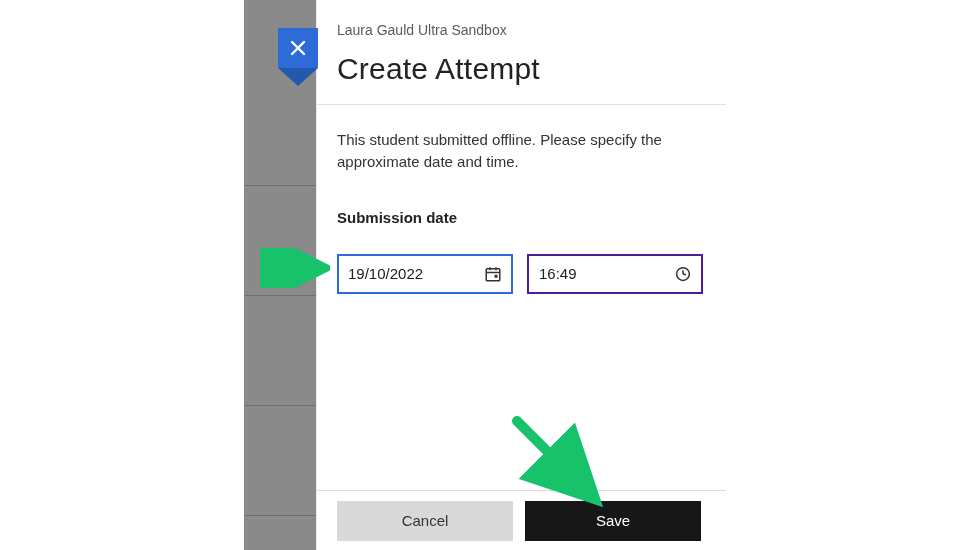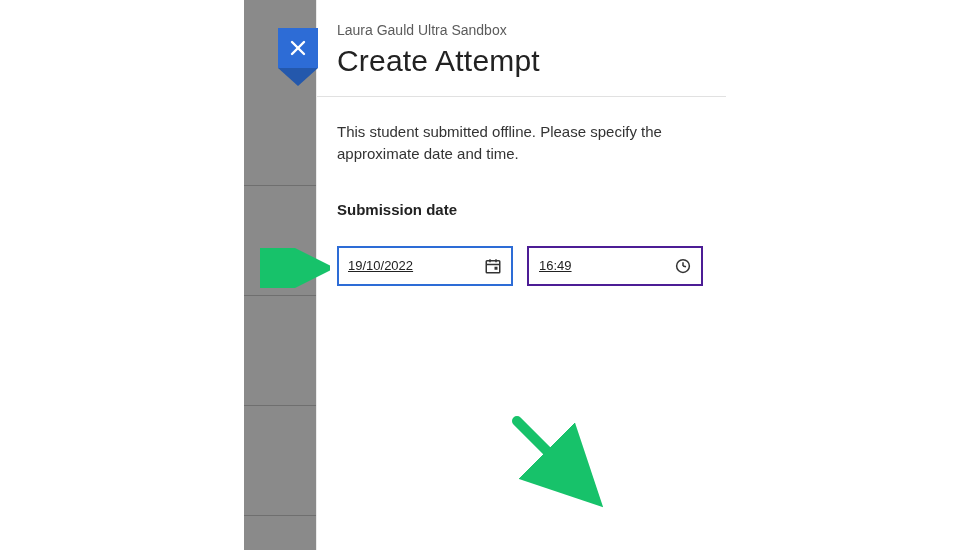--- a/index.html
+++ b/index.html
@@ -43,21 +43,21 @@
     left:316px; top:0;
     width:410px; height:550px;
     background:#ffffff;
     border-left:1px solid #eaeaea;
   }
   .phead {
     padding:22px 20px 18px 20px;
     border-bottom:1px solid #e1e1e1;
   }
   .breadcrumb {
-    font-size:14px; color:#5b5b5b; margin-bottom:6px;
+    font-size:14px; color:#5b5b5b; margin-bottom:14px;
   }
   .ptitle {
     font-family: Liberation Sans, sans-serif;
     font-size:30px; color:#222; font-weight:400;
     letter-spacing:0.2px;
   }
 
   .pbody { padding:24px 20px 0 20px; }
   .desc {
     font-size:15px; color:#333; line-height:1.45;
@@ -76,23 +76,22 @@
     background:#fff;
     display:flex; align-items:center;
     padding:0 48px 0 10px;
   }
   .field.focus {
     border:2px solid #2d6cd6;
     padding:0 37px 0 9px;
   }
   .field input {
     border:none; outline:none; width:100%;
-    font-size:13px; color:#222; background:transparent;
+    font-size:15px; color:#222; background:transparent;
     font-family:inherit;
-    text-decoration:underline;
   }
   .field .icn {
     position:absolute; right:8px; top:50%; transform:translateY(-50%);
     width:20px; height:20px; color:#444;
     display:flex; align-items:center; justify-content:center;
   }
 
   
   .pfoot {
     position:absolute;
@@ -185,20 +184,28 @@
             <svg width="18" height="18" viewBox="0 0 24 24" fill="none" stroke="#333" stroke-width="2">
               <circle cx="12" cy="12" r="8.5"></circle>
               <line x1="12" y1="12" x2="12" y2="7"></line>
               <line x1="12" y1="12" x2="16" y2="13"></line>
             </svg>
           </span>
         </div>
       </div>
     </div>
 
+    <div class="pfoot">
+      <button class="btn secondary">
+        <span>Cancel</span>
+      </button>
+      <button class="btn primary">
+        <span>Save</span>
+      </button>
+    </div>
 
   </div>
 
   <svg class="arrow1" width="70" height="40">
     <defs>
       <marker id="ah1" markerWidth="8" markerHeight="8" refX="6" refY="4" orient="auto">
         <path d="M0,0 L8,4 L0,8 Z" fill="#17c26a"></path>
       </marker>
     </defs>
     <line x1="5" y1="20" x2="55" y2="20" stroke="#17c26a" stroke-width="10" marker-end="url(#ah1)" stroke-linecap="round"></line>

